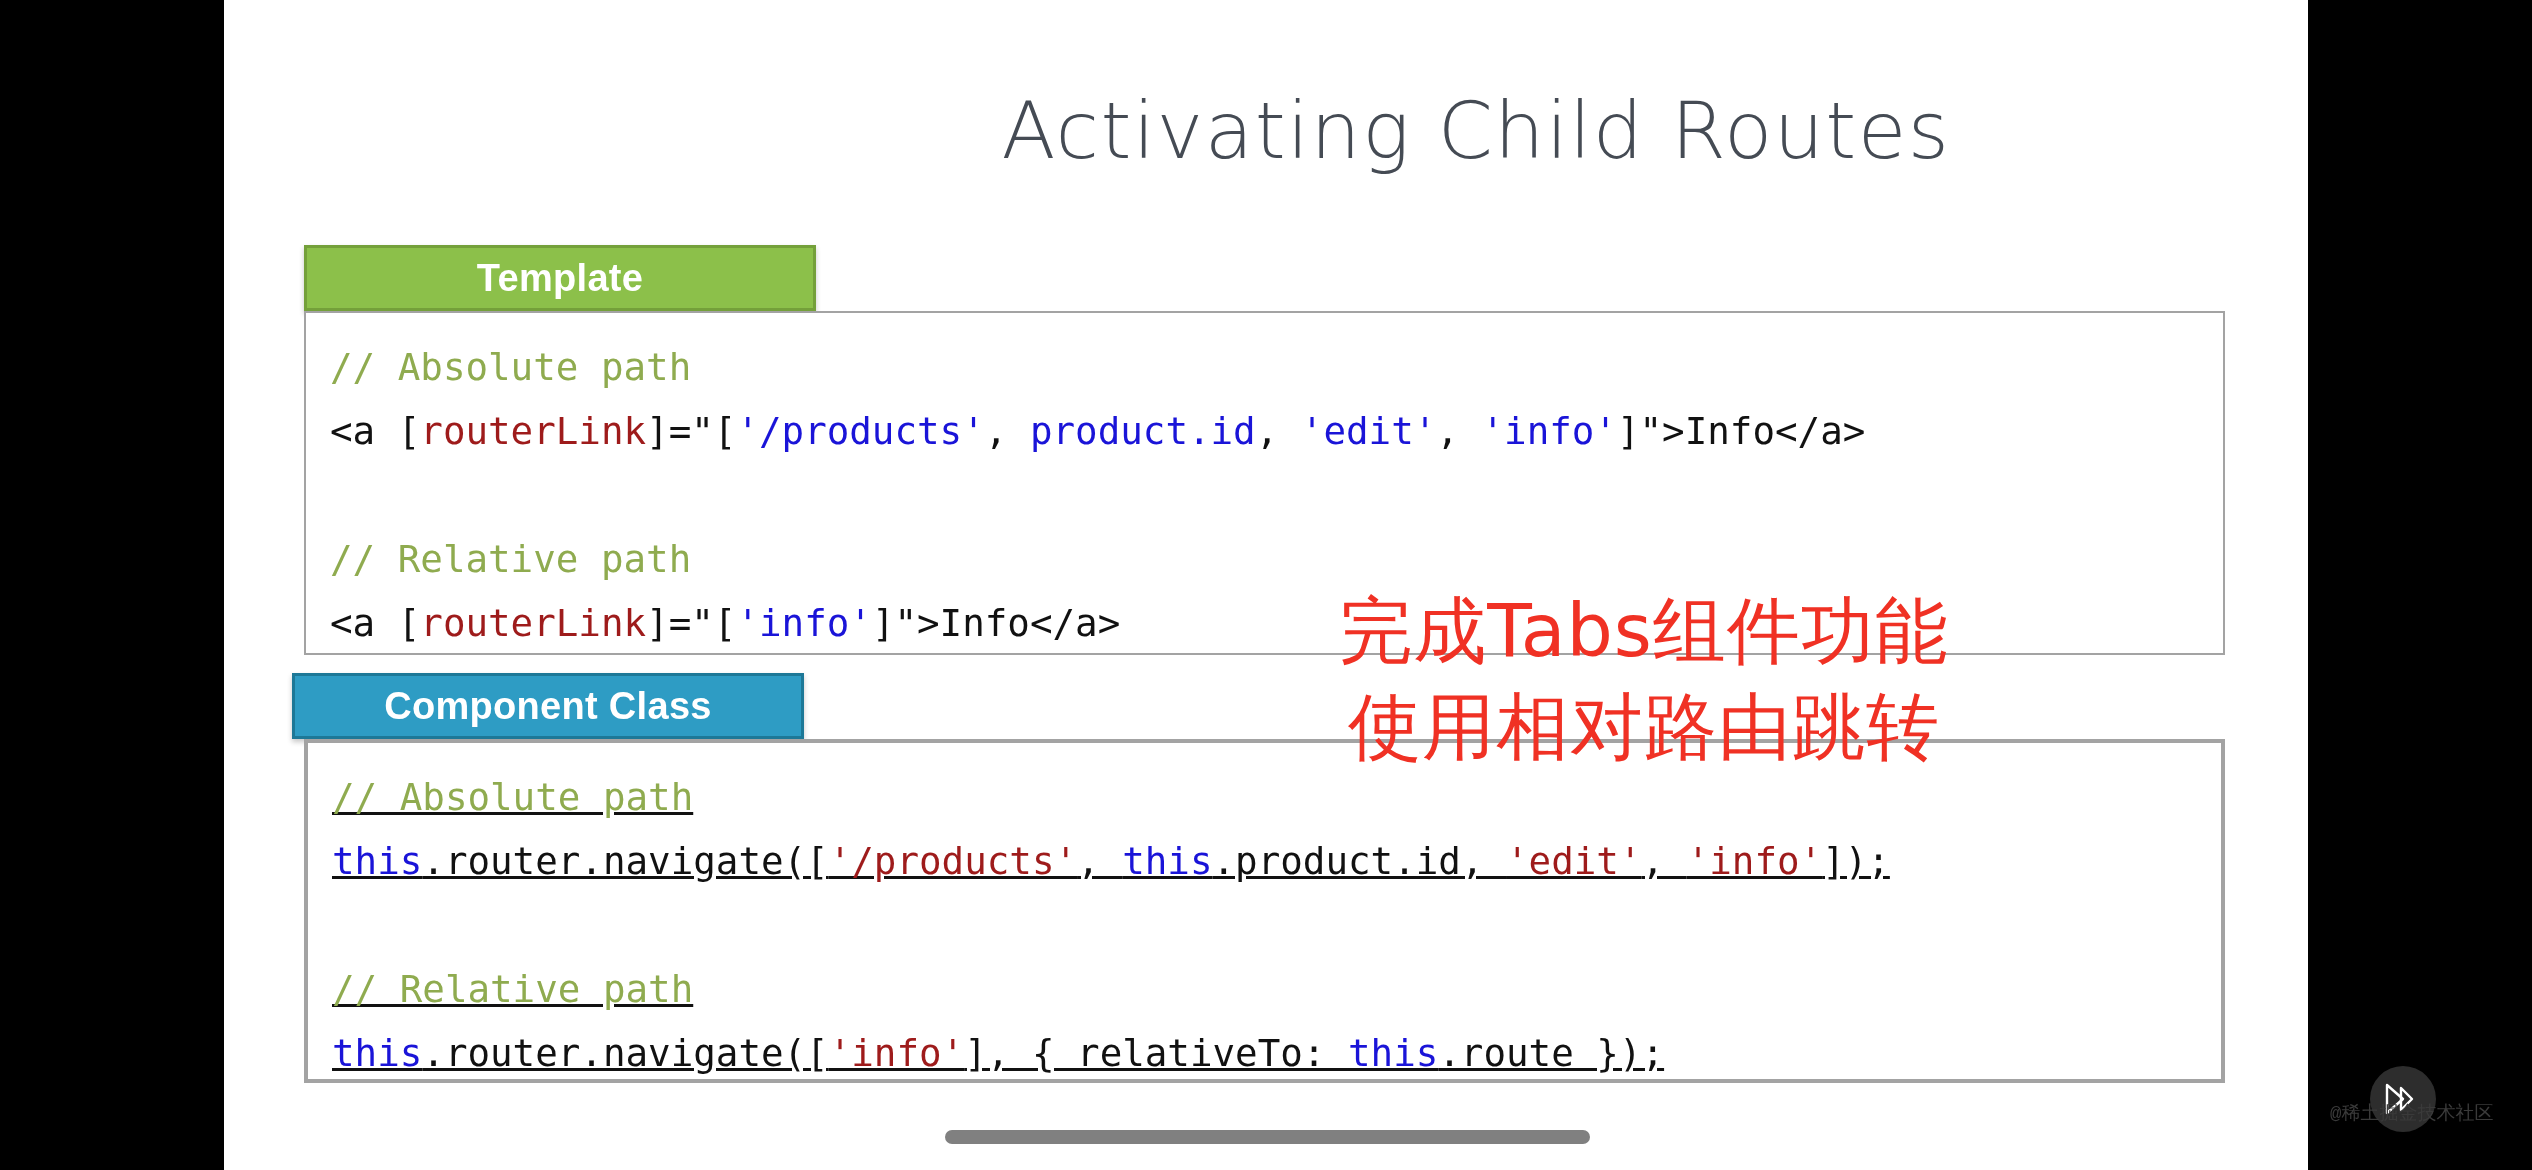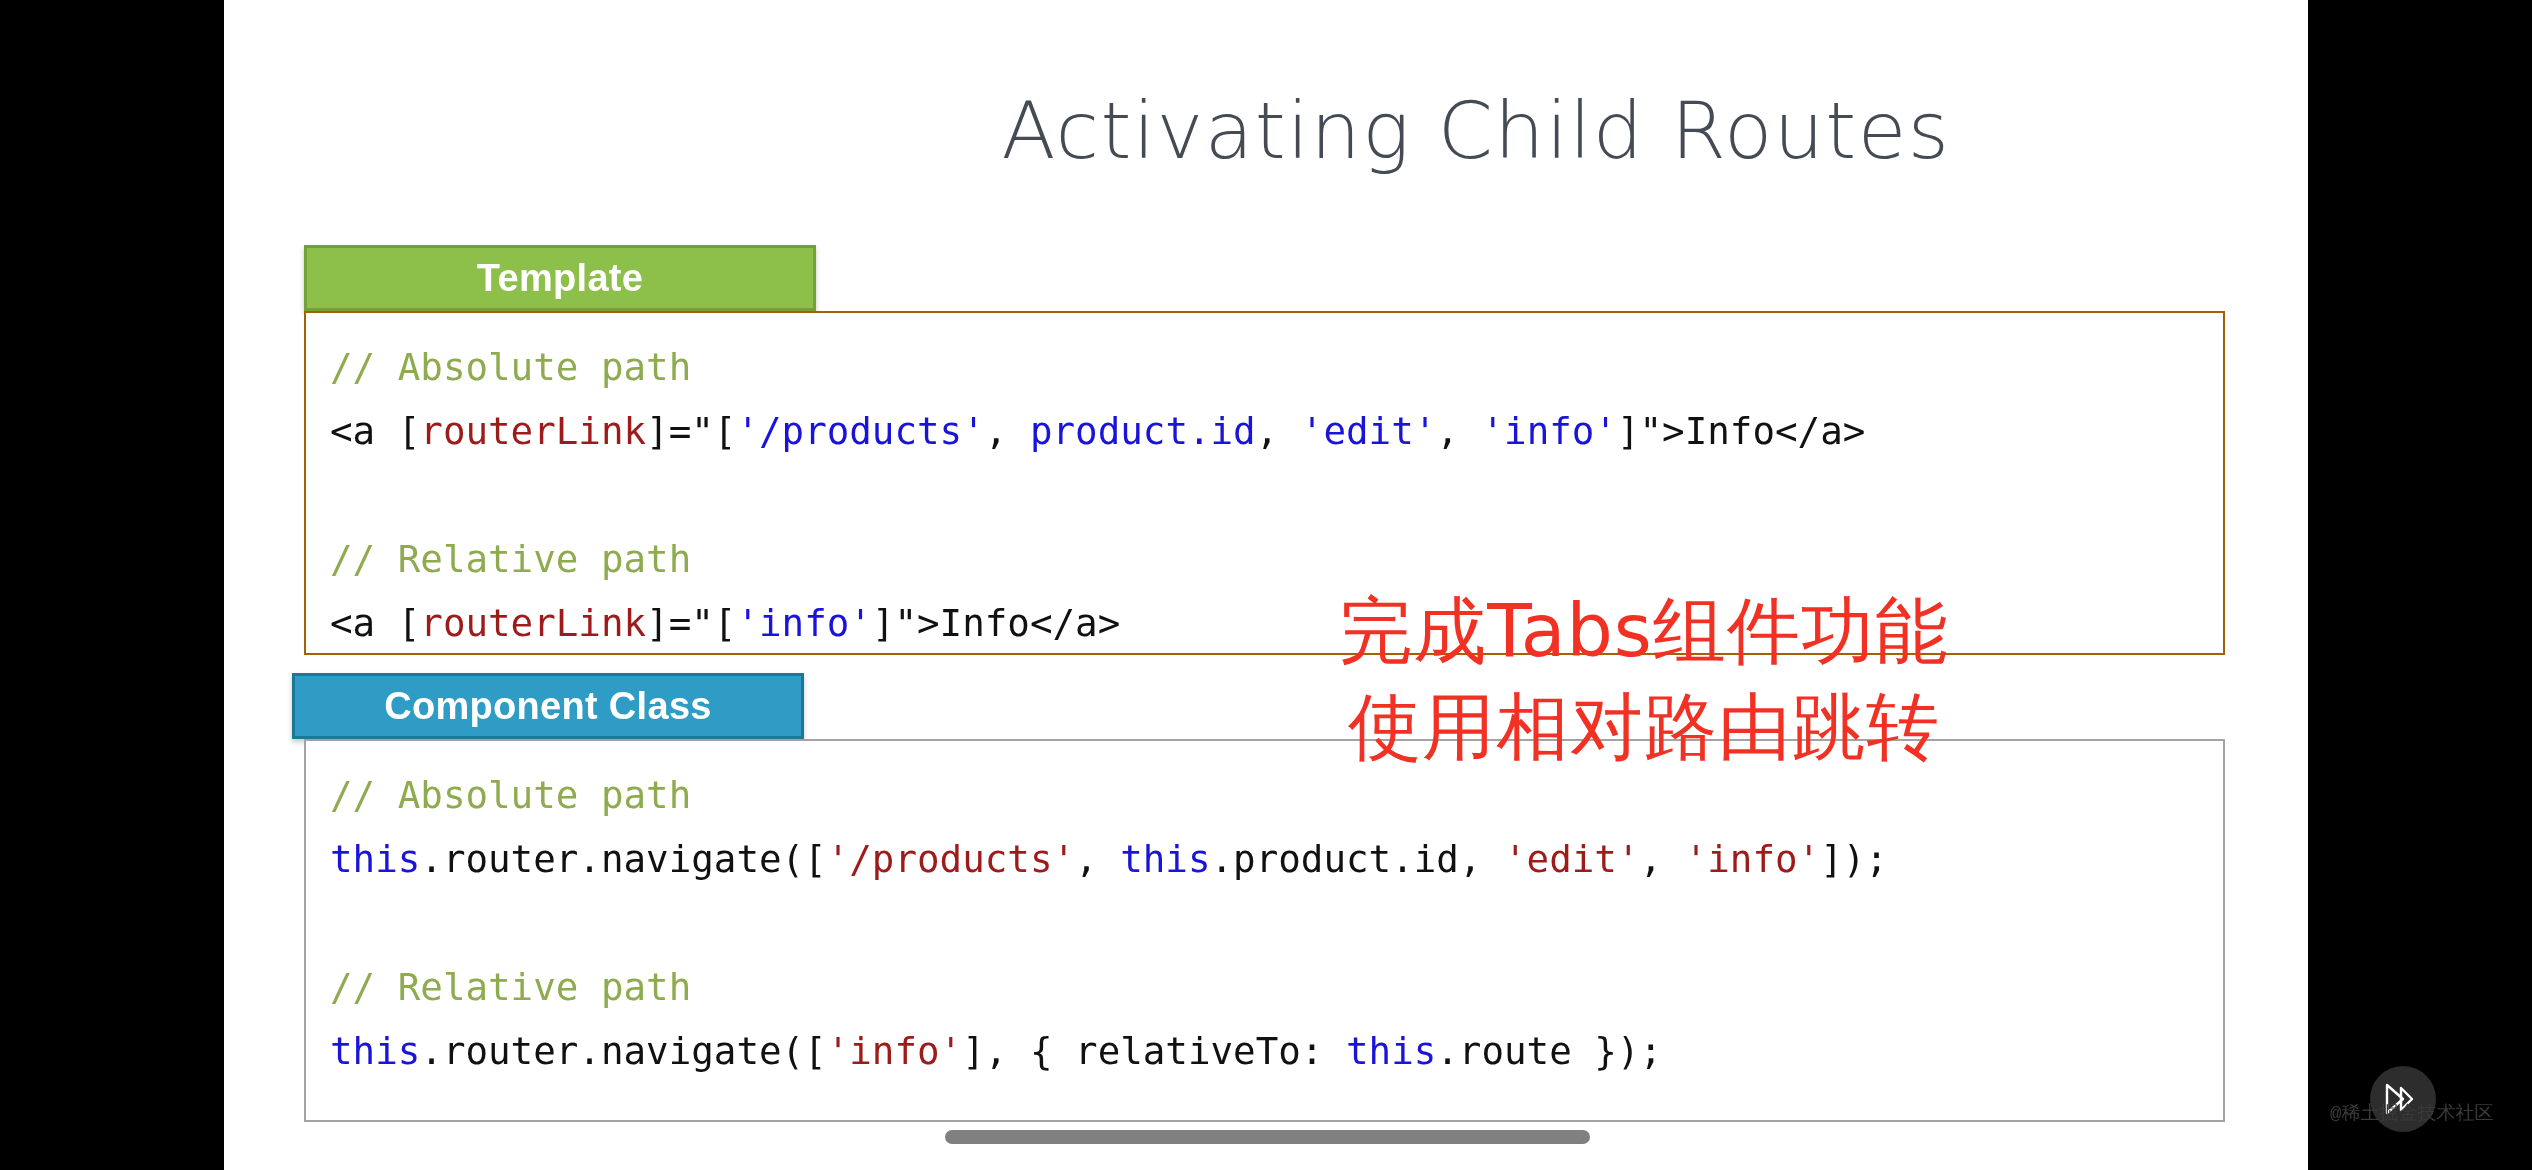--- a/index.html
+++ b/index.html
@@ -64,26 +64,27 @@
     font-size:37.5px;
     line-height:64px;
     color:#111111;
     white-space:pre;
     padding:22px 0 22px 24px;
     overflow:hidden;
   }
   #code-template {
     left:80px; top:311px;
     width:1921px; height:344px;
-    border:2px solid #a16207;
+    border:2px solid #a3a3a3;
   }
   #code-component {
     left:80px; top:739px;
-    width:1921px; height:383px;
-    border:2px solid #a3a3a3;
+    width:1921px; height:344px;
+    border:4px solid #a3a3a3;
+    text-decoration:underline;
   }
 
   .cm { color:#8fab4f; }          
   .tk-red { color:#9e1b1b; }      
   .tk-blue { color:#1a14d8; }     
   .tk-plain { color:#111111; }
 
   
   #annotation {
     position:absolute;

